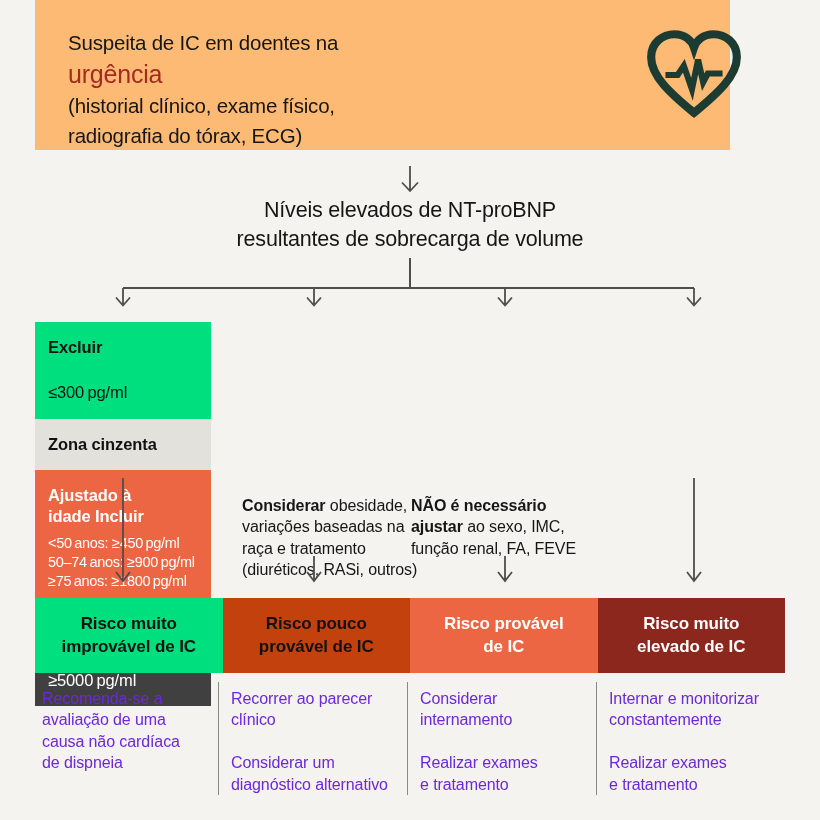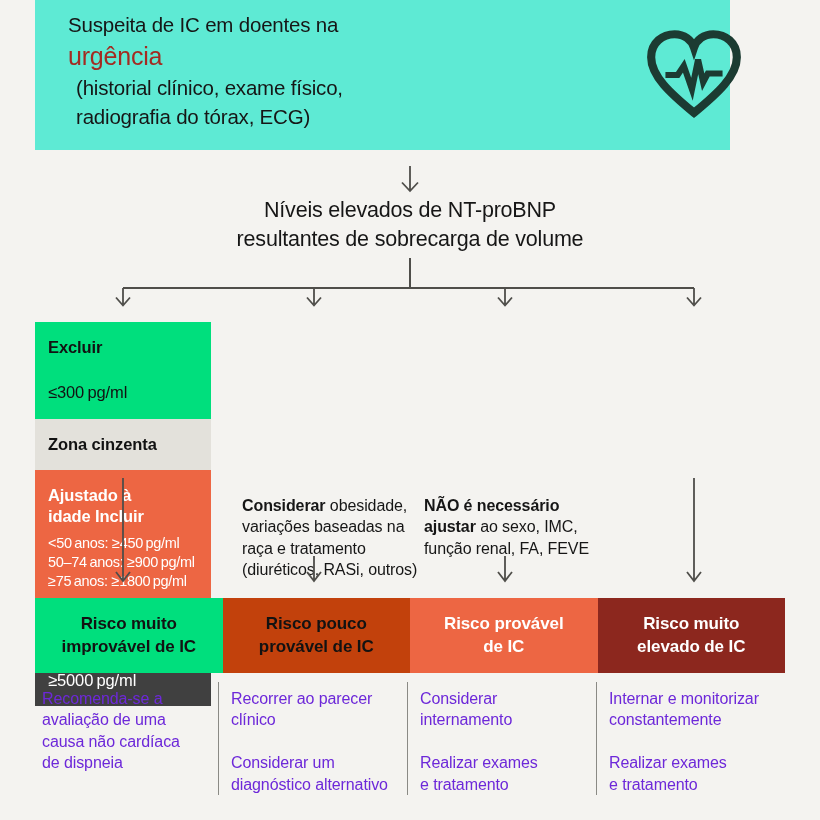--- a/index.html
+++ b/index.html
@@ -7,26 +7,26 @@
     width:820px;height:820px;
     font-family:"Liberation Sans","DejaVu Sans",sans-serif;
     background:#F4F3F0;
     -webkit-font-smoothing:antialiased;
   }
   .canvas{position:relative;width:820px;height:820px;background:#F4F3F0;overflow:hidden;}
 
   
   .hero{
     position:absolute;left:35px;top:0;width:695px;height:150px;
-    background:#5eead4;display:flex;
+    background:#fdba74;display:flex;align-items:flex-end;
   }
   .hero-text{padding:11px 0 0 33px;letter-spacing:-0.2px;}
   .h-line1{margin:0;font-size:20.5px;line-height:1.32;color:#161616;}
   .h-highlight{margin:3px 0 1px 0;font-size:25px;line-height:1.2;color:#A32B22;}
-  .h-line2{margin:2px 0 0 8px;font-size:20.5px;line-height:1.43;color:#161616;white-space:pre-line;}
+  .h-line2{margin:2px 0 0 0;font-size:20.5px;line-height:1.43;color:#161616;white-space:pre-line;}
   .hero-icon{position:absolute;left:608px;top:27px;width:102px;height:94px;}
   .hero-icon svg{width:100%;height:100%;}
 
   
   .arrow-top{position:absolute;left:395px;top:164px;}
   .branch{position:absolute;left:0;top:258px;}
   .mid-arrows{position:absolute;left:0;top:474px;}
   svg.lines path{fill:none;stroke:#4F4E4A;stroke-width:1.8px;}
   svg.lines path.thick{stroke-width:2px;}
 
@@ -55,21 +55,21 @@
   .t-dark{color:#121212;}
   .t-light{color:#FFFFFF;}
 
   
   .note{
     position:absolute;margin:16px;font-size:16px;line-height:1.34;color:#161616;
     white-space:pre-line;letter-spacing:-0.1px;
   }
   .note b{font-weight:bold;}
   .note-left{left:226px;top:479px;width:196px;}
-  .note-right{left:408px;top:479px;width:190px;}
+  .note-right{left:395px;top:479px;width:190px;}
 
   
   .banners{
     position:absolute;left:35px;top:598px;width:750px;height:75px;display:flex;
   }
   .banner{
     flex:1 1 0;display:flex;align-items:center;justify-content:center;
     text-align:center;font-weight:bold;font-size:17px;line-height:1.3;
     white-space:pre-line;letter-spacing:-0.1px;
   }

